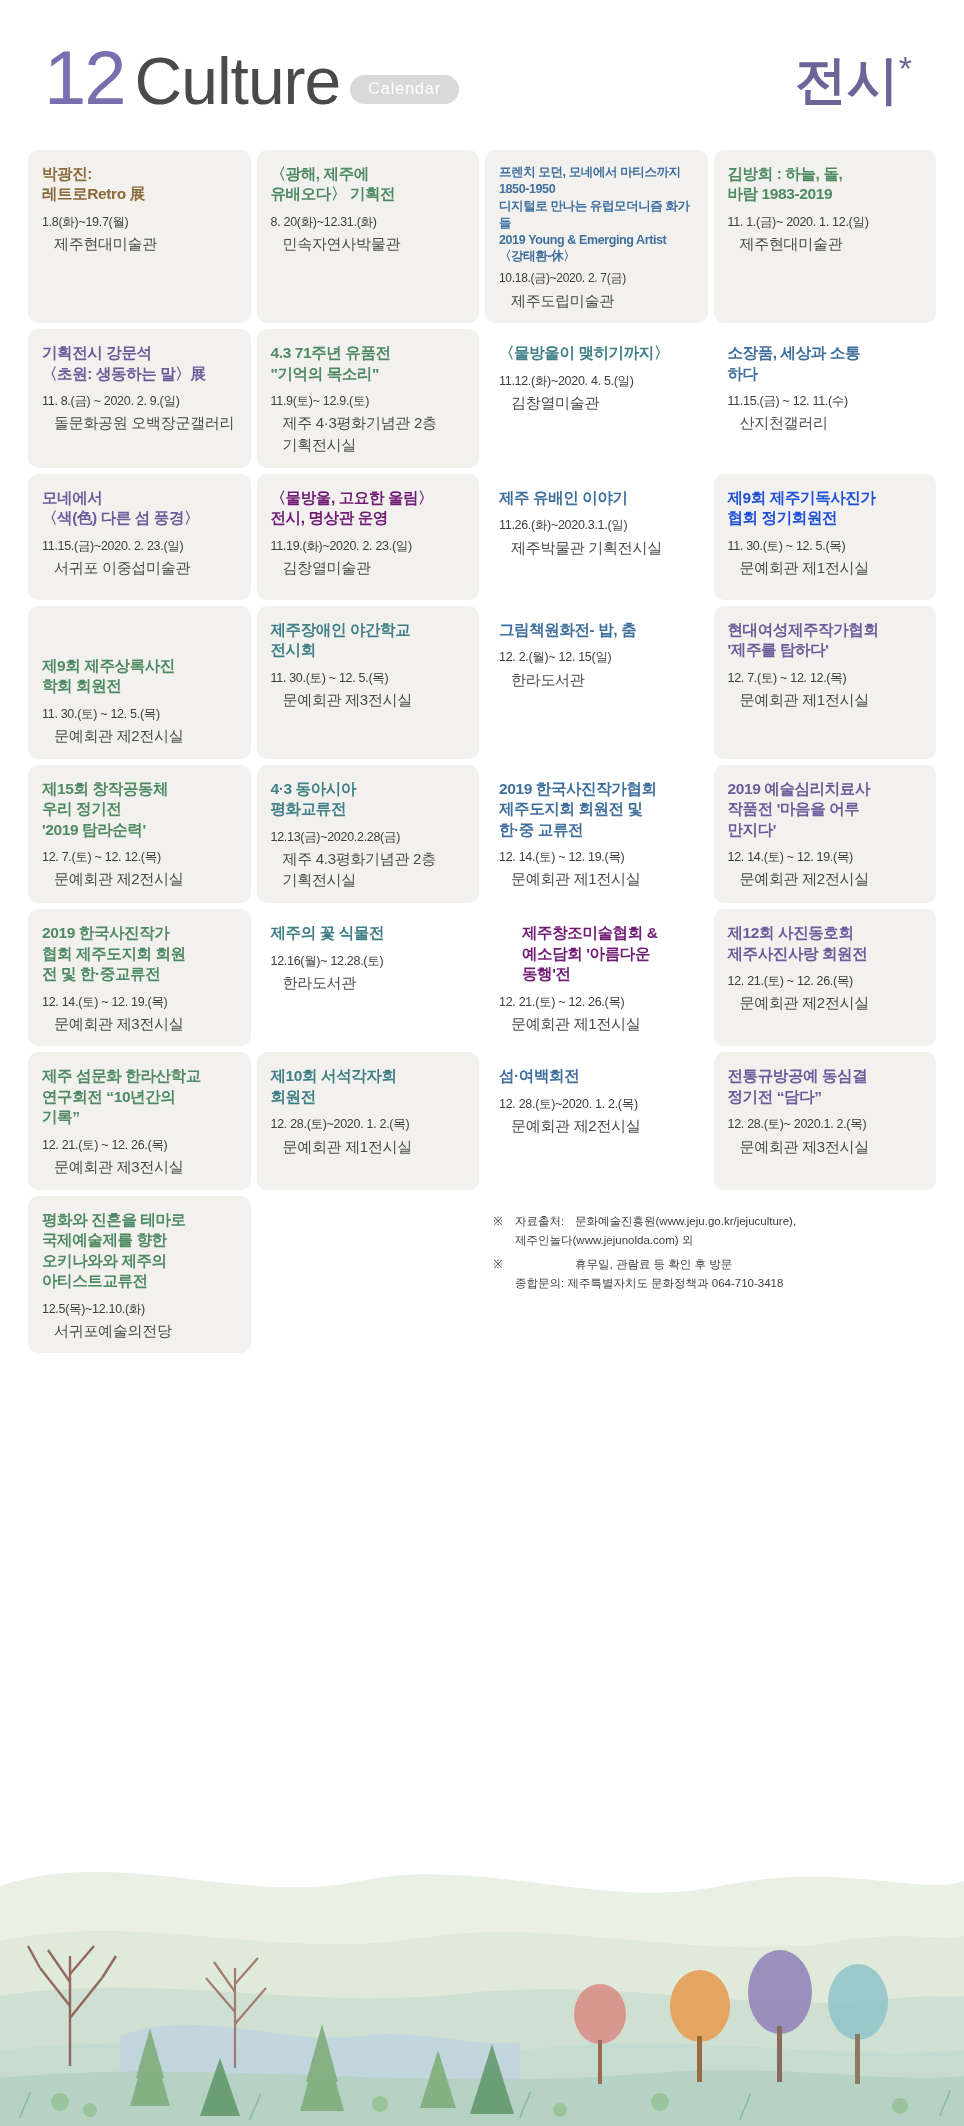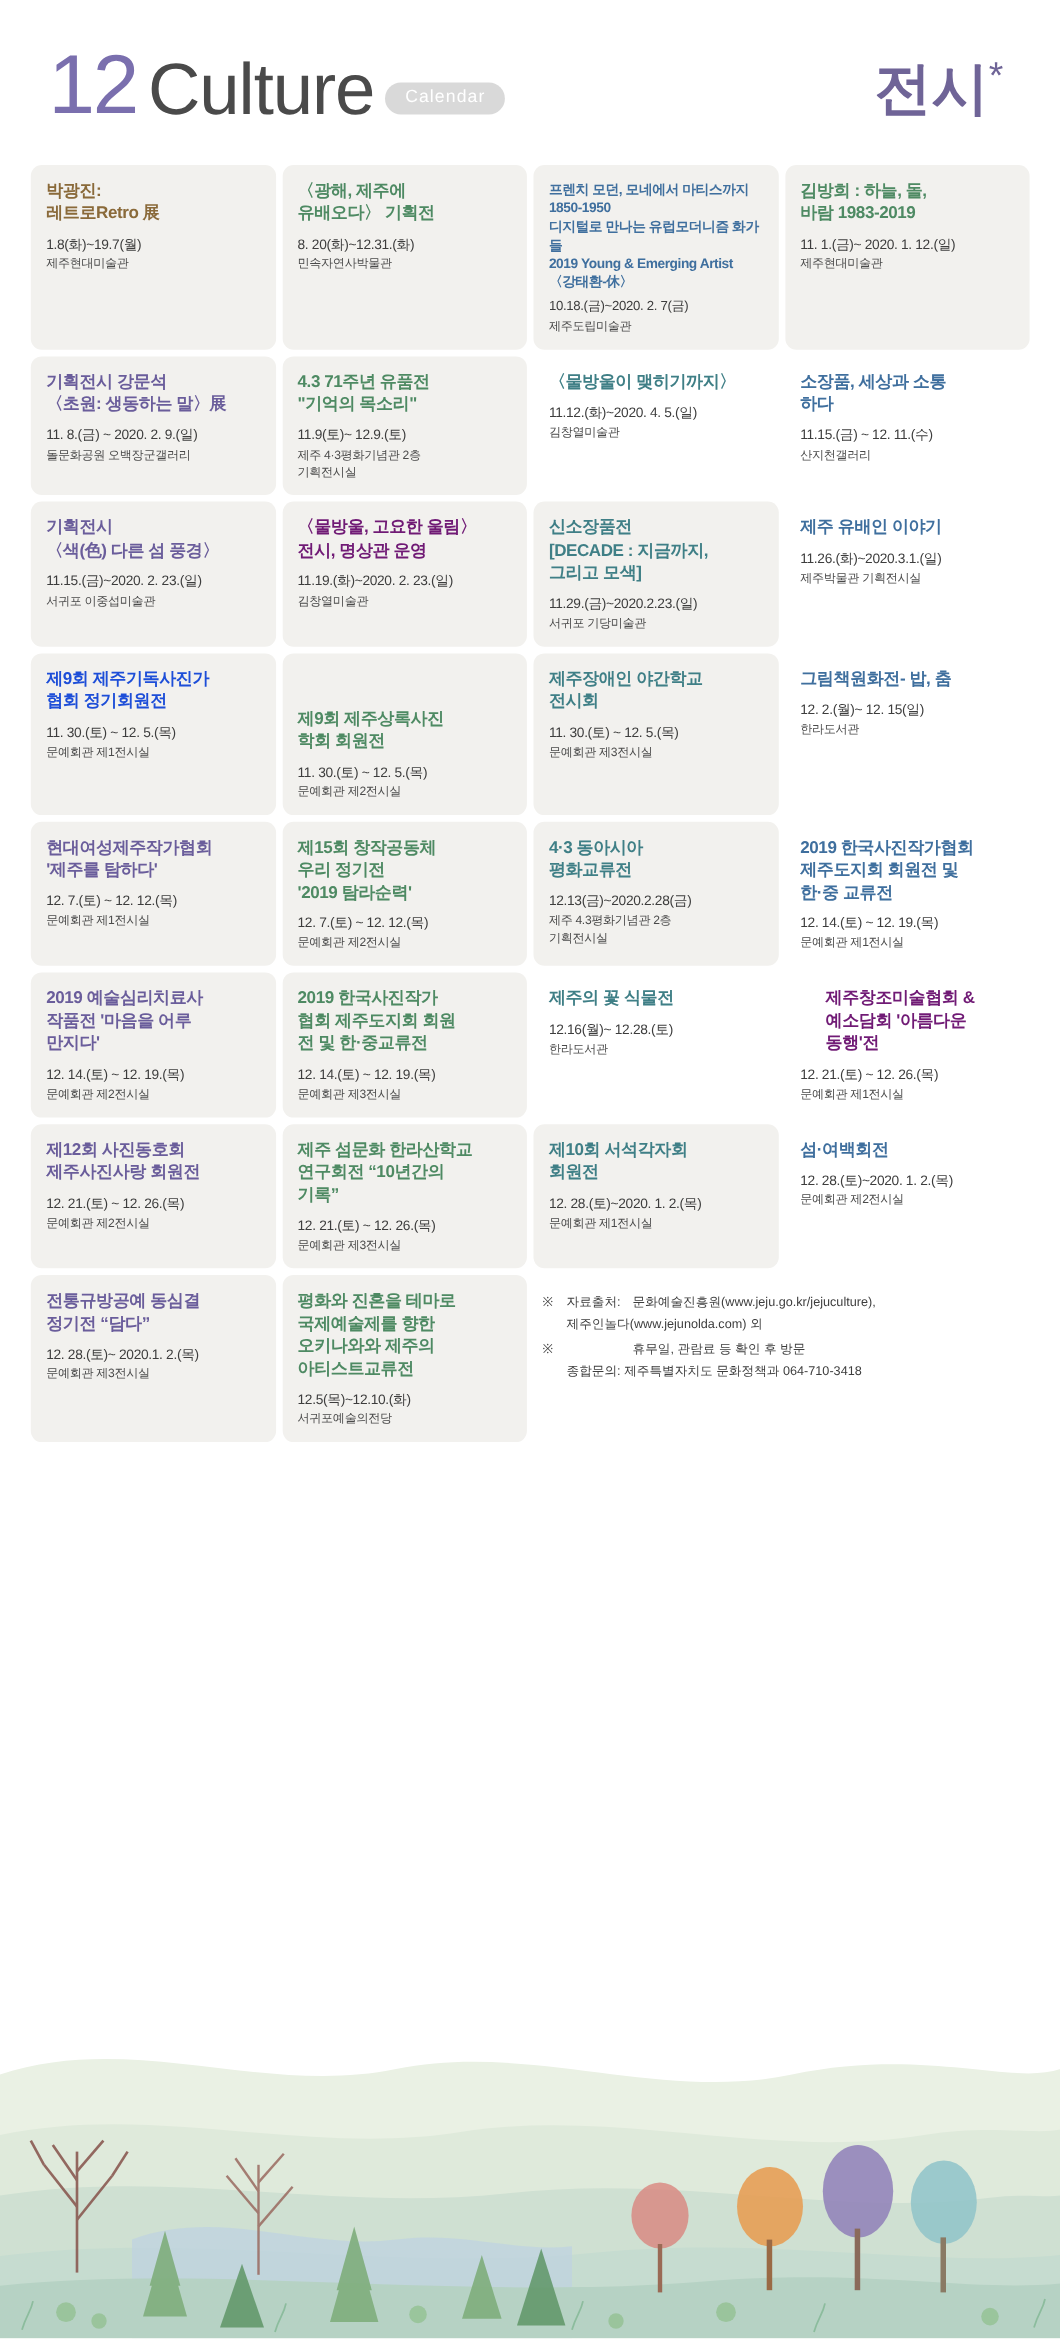--- a/index.html
+++ b/index.html
@@ -84,25 +84,26 @@
     margin-bottom: 8px;
     letter-spacing: -0.4px;
   }
   .c-date {
     font-size: 12.5px;
     color: #3d3d3d;
     line-height: 1.45;
     letter-spacing: -0.3px;
   }
   .c-place {
-    font-size: 11px;
+    font-size: 15px;
     color: #4a4a4a;
     line-height: 1.45;
     margin-top: 2px;
     letter-spacing: -0.3px;
+    margin-left: 12px;
   }
 
   
   .c-dense .c-title { font-size: 12.5px; line-height: 1.35; margin-bottom: 5px; }
   .c-dense .c-date { font-size: 12px; }
 
   
   .notes {
     grid-column: 3 / span 2;
     background: #ffffff;
@@ -183,37 +184,30 @@
       <div class="c-date">11.12.(화)~2020. 4. 5.(일)</div>
       <div class="c-place">김창열미술관</div>
     </div>
     <div class="cell plain">
       <div class="c-title" style="color: rgb(63, 111, 158); white-space: pre-line;">소장품, 세상과 소통
 하다</div>
       <div class="c-date">11.15.(금) ~ 12. 11.(수)</div>
       <div class="c-place">산지천갤러리</div>
     </div>
     <div class="cell">
-      <div class="c-title" style="color: rgb(106, 93, 155); white-space: pre-line;">기획전시
+      <div class="c-title" style="color: rgb(106, 93, 155); white-space: pre-line;">모네에서
 〈색(色) 다른 섬 풍경〉</div>
       <div class="c-date">11.15.(금)~2020. 2. 23.(일)</div>
       <div class="c-place">서귀포 이중섭미술관</div>
     </div>
     <div class="cell">
       <div class="c-title" style="color: #701a75; white-space: pre-line;">〈물방울, 고요한 울림〉
 전시, 명상관 운영</div>
       <div class="c-date">11.19.(화)~2020. 2. 23.(일)</div>
       <div class="c-place">김창열미술관</div>
-    </div>
-    <div class="cell">
-      <div class="c-title" style="color: rgb(63, 127, 134); white-space: pre-line;">신소장품전
-[DECADE : 지금까지,
-그리고 모색]</div>
-      <div class="c-date">11.29.(금)~2020.2.23.(일)</div>
-      <div class="c-place">서귀포 기당미술관</div>
     </div>
     <div class="cell plain">
       <div class="c-title" style="color: rgb(63, 111, 158);">제주 유배인 이야기</div>
       <div class="c-date">11.26.(화)~2020.3.1.(일)</div>
       <div class="c-place">제주박물관 기획전시실</div>
     </div>
     <div class="cell">
       <div class="c-title" style="color: #1d4ed8; white-space: pre-line;">제9회 제주기독사진가
 협회 정기회원전</div>
       <div class="c-date">11. 30.(토) ~ 12. 5.(목)</div>

